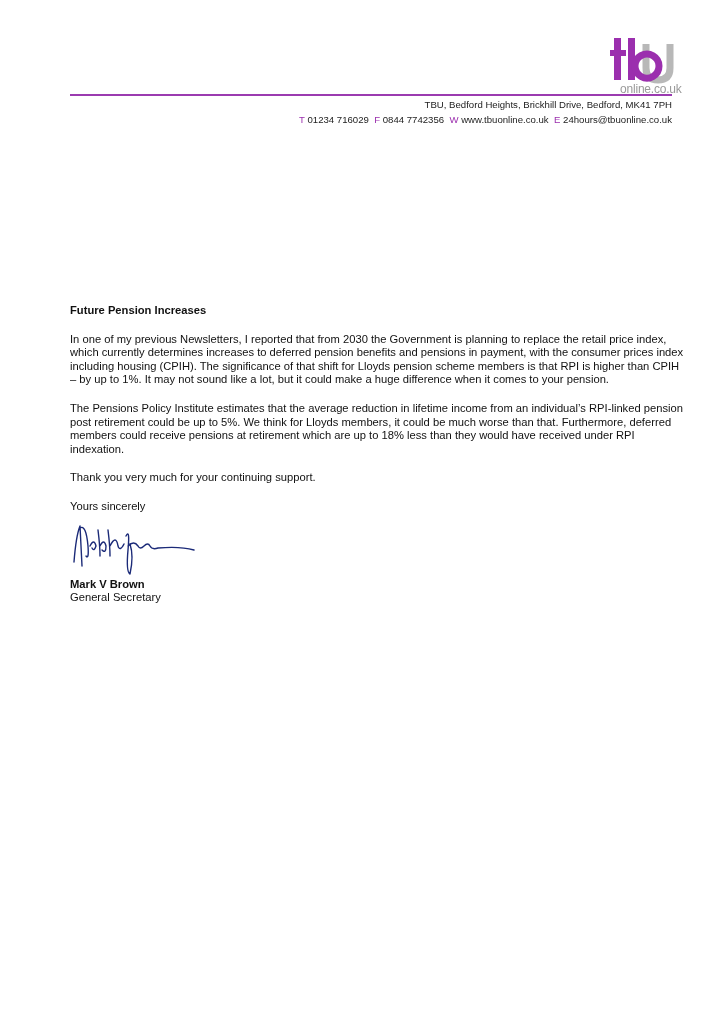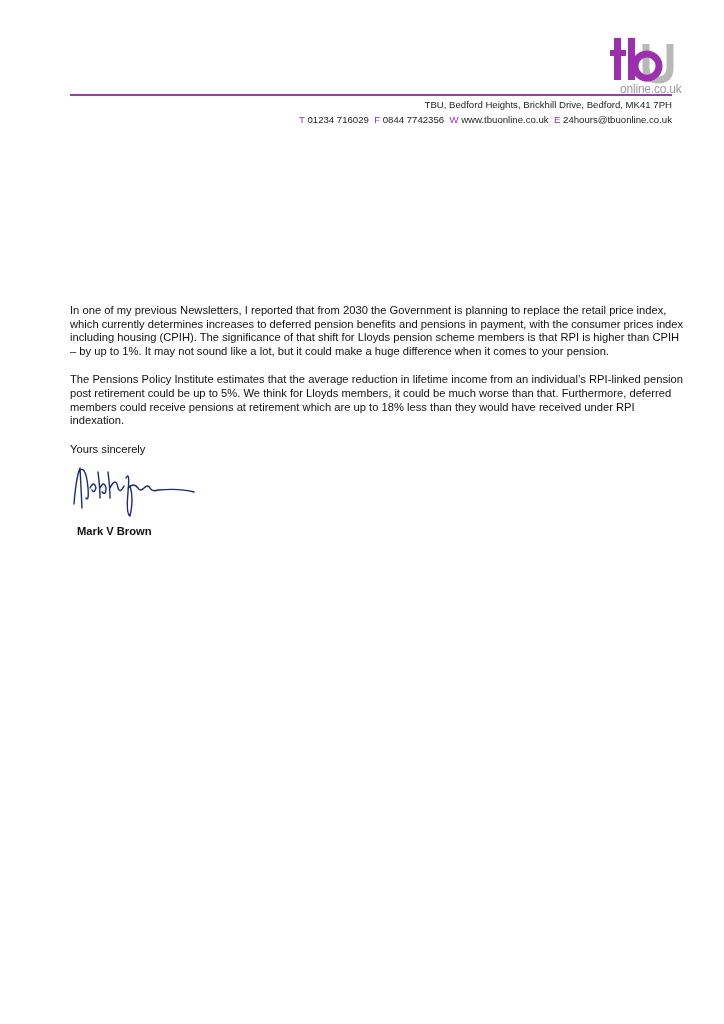--- a/index.html
+++ b/index.html
@@ -9,21 +9,21 @@
   .logo-url { position: absolute; left: 620px; top: 82px; font-size: 12px; color: #9a9a9a;
               font-family: Liberation Sans, sans-serif; letter-spacing: -0.2px; }
   .rule { position: absolute; left: 70px; top: 94px; width: 602px; height: 2px; background: #9b3bb0; }
   .addr { position: absolute; right: 52px; top: 99px; font-size: 9.6px; color: #222; text-align: center; white-space: nowrap; }
   .contact { position: absolute; right: 52px; top: 114px; font-size: 9.6px; color: #222; text-align: center; white-space: nowrap; }
   .contact .k { color: #9b2fae; font-weight: normal; }
   .letter { position: absolute; left: 70px; top: 304px; width: 615px; font-size: 11.2px; line-height: 13.6px; }
   .letter p { margin: 0 0 15px 0; }
   .bold { font-weight: bold; }
   .sig { display: block; margin: -4px 0 2px 0; }
-  .signer p { margin: 7px; }
+  .signer p { margin: 0; }
 </style>
 </head>
 <body>
 
 <div>
   <svg class="logo" viewBox="0 0 70 60" width="70" height="60">
 
     <path d="M38 8 L38 32 Q38 44 50 44 Q62 44 62 32 L62 8" fill="none" stroke="#b8b8b8" stroke-width="7"></path>
 
     <rect x="6" y="2" width="7" height="42" fill="#9b2fae"></rect>
@@ -44,22 +44,25 @@
   <span>01234 716029</span>&nbsp;
   <span class="k">F</span>
   <span>0844 7742356</span>&nbsp;
   <span class="k">W</span>
   <span>www.tbuonline.co.uk</span>&nbsp;
   <span class="k">E</span>
   <span>24hours@tbuonline.co.uk</span>
 </div>
 
 <div class="letter">
+  <p class="bold">Future Pension Increases</p>
   <p>In one of my previous Newsletters, I reported that from 2030 the Government is planning to replace the retail price index, which currently determines increases to deferred pension benefits and pensions in payment, with the consumer prices index including housing (CPIH). The significance of that shift for Lloyds pension scheme members is that RPI is higher than CPIH – by up to 1%. It may not sound like a lot, but it could make a huge difference when it comes to your pension.</p>
   <p>The Pensions Policy Institute estimates that the average reduction in lifetime income from an individual’s RPI-linked pension post retirement could be up to 5%. We think for Lloyds members, it could be much worse than that. Furthermore, deferred members could receive pensions at retirement which are up to 18% less than they would have received under RPI indexation.</p>
+  <p>Thank you very much for your continuing support.</p>
   <p style="margin-bottom:6px">Yours sincerely</p>
   <svg class="sig" width="130" height="60" viewBox="0 0 130 60">
     <path d="M4 46 Q6 20 10 10 Q11 30 12 50 M10 12 Q16 8 18 30 Q19 44 16 40 M20 30 Q24 22 26 30 Q24 36 22 32 M28 14 Q30 30 30 40 M30 30 Q34 22 36 30 Q36 38 32 34 M38 14 Q40 30 40 40 M40 30 Q46 18 48 30 Q50 36 54 28 M56 20 Q60 12 58 34 Q56 56 60 58 Q64 40 60 28 M58 30 Q64 24 68 30 Q70 34 74 30 Q78 26 80 30 Q82 34 88 32 Q110 30 124 34" fill="none" stroke="#1b2a78" stroke-width="1.4" stroke-linecap="round" stroke-linejoin="round"></path>
   </svg>
   <div class="signer">
     <p class="bold">Mark V Brown</p>
+    <p>General Secretary</p>
   </div>
 </div>
 
 </body></html>

